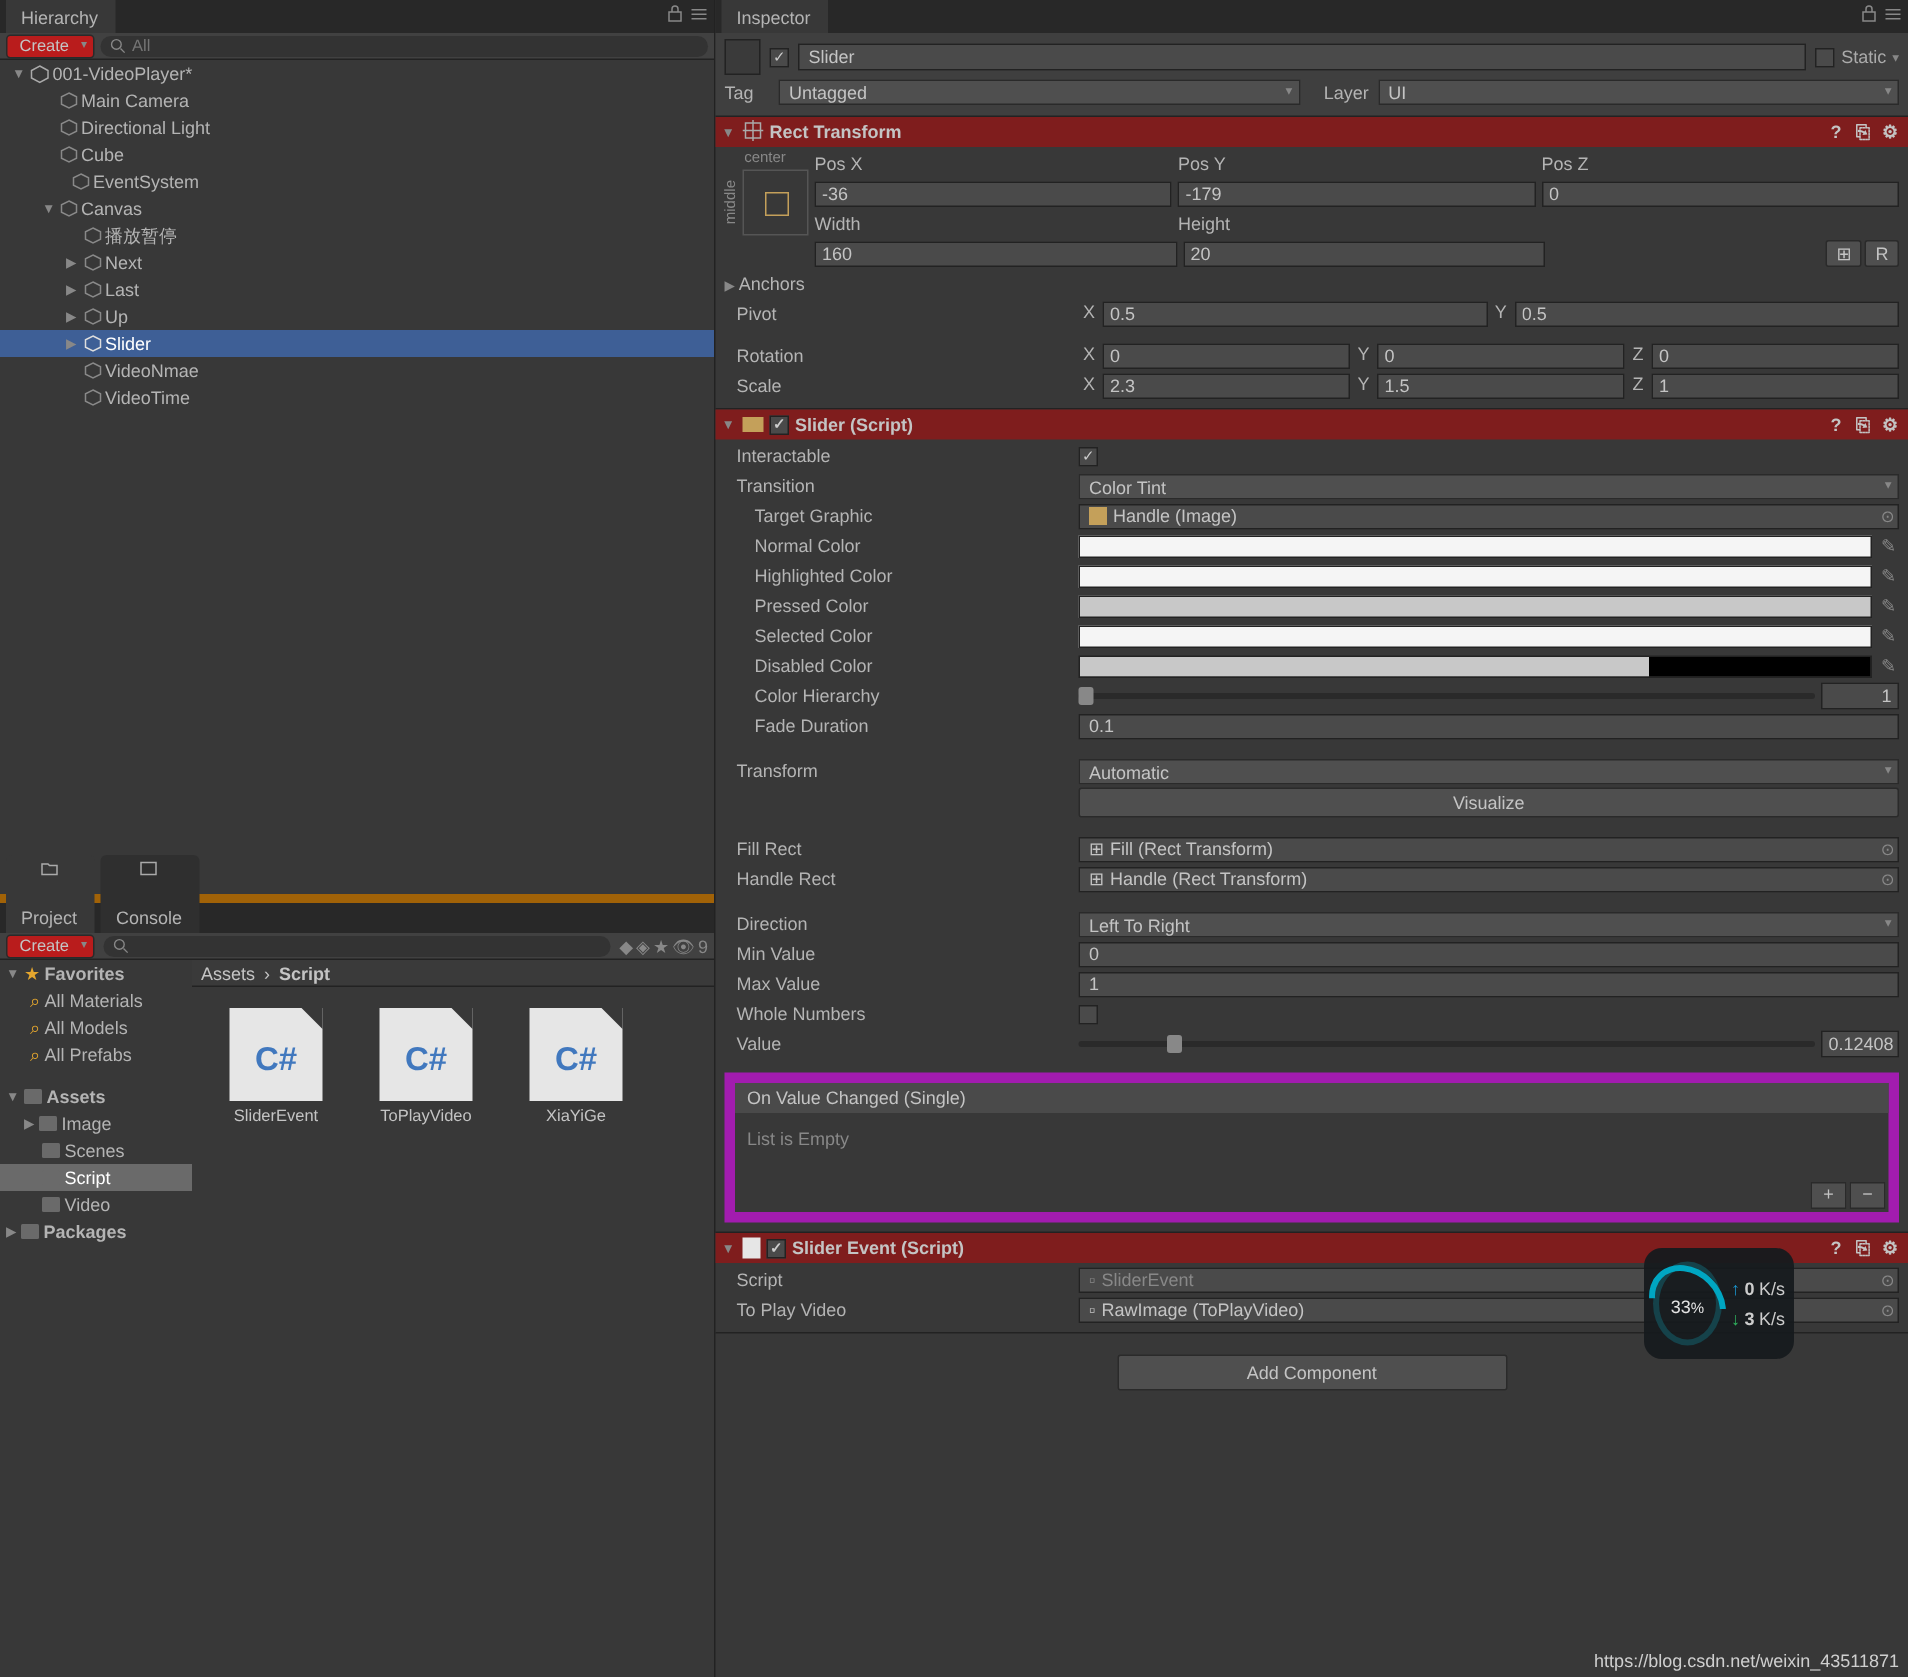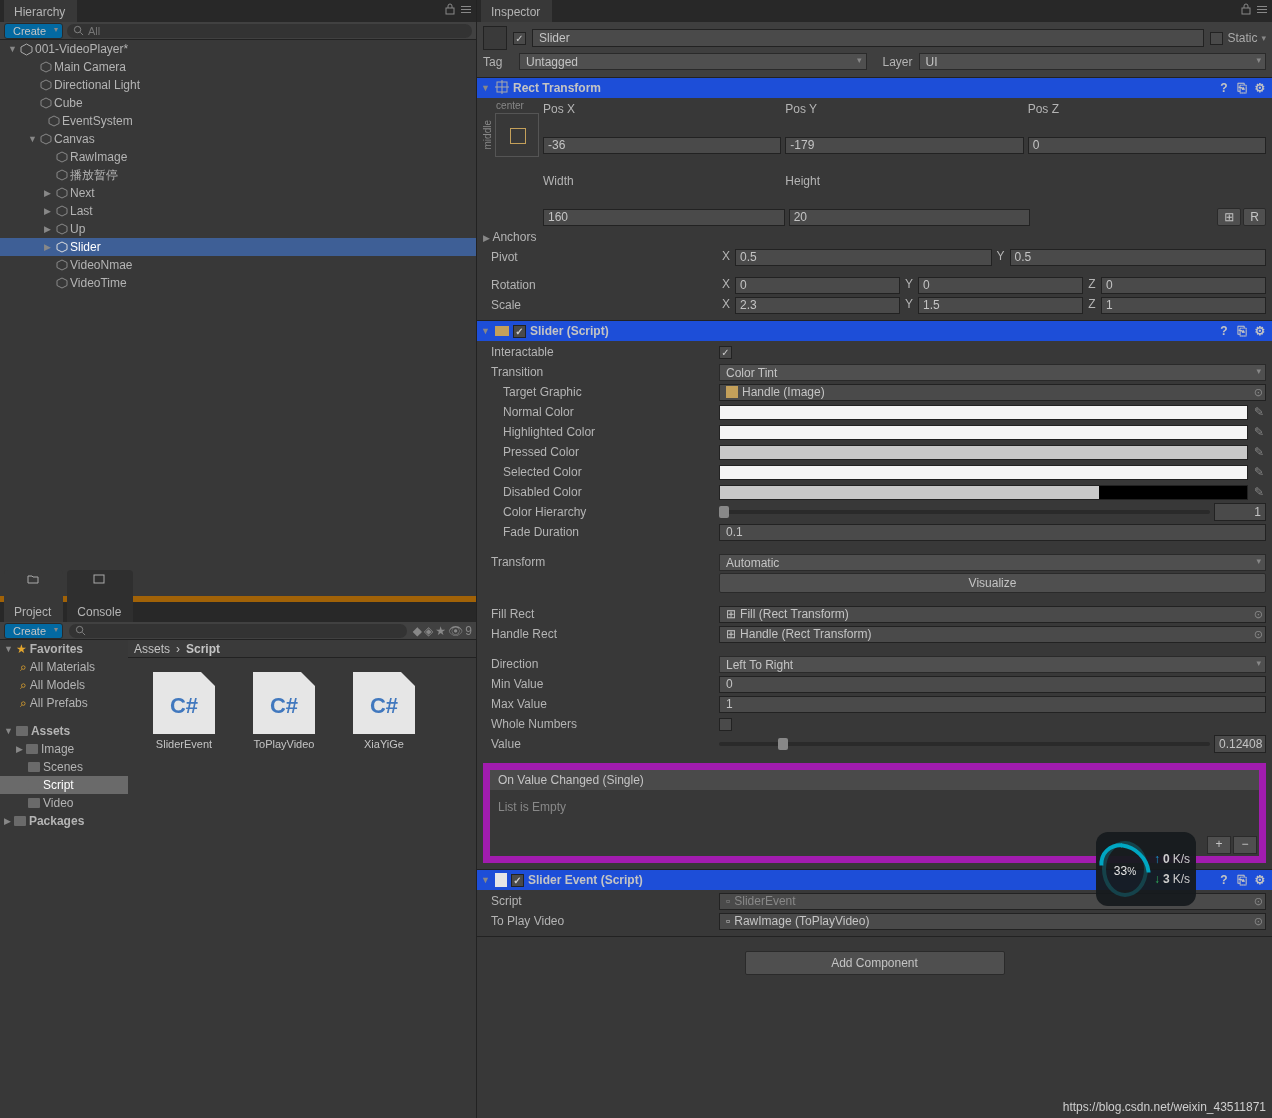--- a/index.html
+++ b/index.html
@@ -10,21 +10,21 @@
 
 
 .tab-bar { height:22px; background:#282828; display:flex; align-items:flex-end; position:relative; }
 .tab { background:#383838; padding:3px 12px 3px 10px; border-top-left-radius:4px; border-top-right-radius:4px; margin-left:4px; display:flex; align-items:center; gap:20px; font-size:12px;flex-direction:column; }
 .tab-icon { width:12px; height:12px; display:inline-flex; }
 .tab-right-controls { position:absolute; right:4px; top:3px; display:flex; gap:4px; align-items:center; }
 .small-icon { width:12px; height:12px; color:#888; }
 
 
 .sub-bar { height:18px; background:#414141; display:flex; align-items:center; gap:4px; padding:0 4px; border-bottom:1px solid #222; }
-.dd-btn { background:#0369a1; border:1px solid #2a2a2a; border-radius:3px; padding:1px 16px 1px 8px; color:#c4c4c4; position:relative; font-size:11px; }
+.dd-btn { background:#b91c1c; border:1px solid #2a2a2a; border-radius:3px; padding:1px 16px 1px 8px; color:#c4c4c4; position:relative; font-size:11px; }
 .dd-btn::after { content:"▾"; position:absolute; right:4px; top:1px; font-size:8px; color:#888; }
 .search-wrap { flex:1; display:flex; align-items:center; background:#333; border-radius:10px; padding:1px 6px; gap:4px; }
 .search-wrap input { background:transparent; border:none; color:#ccc; outline:none; flex:1; font-size:11px; }
 .mag-icon { width:11px; height:11px; }
 
 
 .tree { flex:1; overflow:auto; background:#383838; }
 .tree-row { height:18px; display:flex; align-items:center; padding-left:6px; gap:2px; }
 .tree-row.selected { background:#3e5f96; color:#fff; }
 .tree-row .arrow { width:10px; display:inline-block; font-size:9px; color:#888; }
@@ -59,21 +59,21 @@
 .inspector-head { background:#3f3f3f; border-bottom:1px solid #222; padding:4px 6px; }
 .ins-row { display:flex; align-items:center; gap:6px; margin-bottom:3px; }
 .ins-name-input { flex:1; background:#4a4a4a; border:1px solid #222; color:#c4c4c4; padding:2px 6px; height:18px; }
 .tag-field, .layer-field { flex:1; background:#4f4f4f; border:1px solid #2a2a2a; padding:1px 6px; color:#c4c4c4; height:17px; position:relative; }
 .tag-field::after, .layer-field::after { content:"▾"; position:absolute; right:4px; font-size:9px; color:#888; }
 .go-icon { width:24px; height:24px; background:#3a3a3a; border:1px solid #222; }
 .cb { width:13px; height:13px; background:#4a4a4a; border:1px solid #222; display:inline-flex; align-items:center; justify-content:center; font-size:10px; color:#ccc; }
 .cb.on::before { content:"✓"; }
 
 .comp { border-bottom:1px solid #222; }
-.comp-header { display:flex; align-items:center; gap:4px; height:20px; background:#1d4ed8; padding:0 4px; font-weight:bold; color:#c4c4c4; }
+.comp-header { display:flex; align-items:center; gap:4px; height:20px; background:#7f1d1d; padding:0 4px; font-weight:bold; color:#c4c4c4; }
 .comp-header .fold { width:10px; font-size:9px; color:#888; }
 .comp-header .fold::before { content:"▼"; }
 .comp-header .rbtns { margin-left:auto; display:flex; gap:2px; }
 .comp-header .hbtn { width:16px; height:16px; display:inline-flex; align-items:center; justify-content:center; }
 .comp-body { padding:2px 6px 6px 6px; display:flex; flex-direction:column; gap:2px; }
 
 .field-row { display:flex; align-items:center; gap:4px; min-height:18px; }
 .field-row .lbl { width:232px; padding-left:8px; color:#b4b4b4; }
 .field-row .lbl.indent1 { padding-left:20px; }
 .field-row .xyz { display:flex; gap:2px; flex:1; }
@@ -105,21 +105,21 @@
 
 .event-box { border:7px solid #a21caf; margin-top:8px; }
 .event-box-head { background:#4a4a4a; padding:3px 8px; color:#c4c4c4; }
 .event-box-body { padding:10px 8px 20px 8px; color:#888; }
 .event-box-foot { display:flex; justify-content:flex-end; gap:2px; padding:2px; }
 .pm-btn { width:24px; height:18px; background:#4f4f4f; border:1px solid #2a2a2a; color:#c4c4c4; text-align:center; line-height:14px; }
 
 .static-cb-label { display:flex; gap:4px; align-items:center; color:#aaa; position:relative; }
 .static-cb-label::after { content:"▾"; font-size:9px; color:#888; }
 
-.spin-row { display:flex; flex-direction:column; gap:18px; }
+.spin-row { display:flex; flex-direction:column; gap:2px; }
 
 .watermark { position:absolute; right:6px; bottom:4px; color:#cfcfcf; font-size:12px; }
 
 
 .overlay-widget { position:absolute; right:76px; bottom:212px; width:100px; height:74px; background:rgba(22,26,30,0.95); border-radius:12px; display:flex; align-items:center; gap:6px; padding:6px; color:#ccc; }
 .gauge { width:56px; height:56px; border-radius:50%; border:4px solid #15424a; position:relative; display:flex; align-items:center; justify-content:center; }
 .gauge::before { content:""; position:absolute; inset:-4px; border-radius:50%; border:4px solid transparent; border-top-color:#00a6c2; border-right-color:#00a6c2; transform:rotate(-45deg); }
 .gauge-text { font-size:18px; color:#e4e4e4; }
 .gauge-text small { font-size:10px; }
 .net { display:flex; flex-direction:column; gap:6px; font-size:11px; }
@@ -196,26 +196,20 @@
               <path d="M6 1l5 2.5v5L6 11 1 8.5v-5z" fill="none" stroke="#888"></path>
             </svg></span>
           <span>EventSystem</span>
         </div>
       <div class="tree-row" style="padding-left:28px">
           <span class="arrow open"></span>
           <span class="cube-icon"><svg viewBox="0 0 12 12">
               <path d="M6 1l5 2.5v5L6 11 1 8.5v-5z" fill="none" stroke="#888"></path>
             </svg></span>
           <span>Canvas</span>
-        </div>
-      <div class="tree-row" style="padding-left:56px">
-          <span class="cube-icon"><svg viewBox="0 0 12 12">
-              <path d="M6 1l5 2.5v5L6 11 1 8.5v-5z" fill="none" stroke="#888"></path>
-            </svg></span>
-          <span>RawImage</span>
         </div>
       <div class="tree-row" style="padding-left:56px">
           <span class="cube-icon"><svg viewBox="0 0 12 12">
               <path d="M6 1l5 2.5v5L6 11 1 8.5v-5z" fill="none" stroke="#888"></path>
             </svg></span>
           <span>播放暂停</span>
         </div>
       <div class="tree-row" style="padding-left:44px">
           <span class="arrow closed"></span>
           <span class="cube-icon"><svg viewBox="0 0 12 12">

